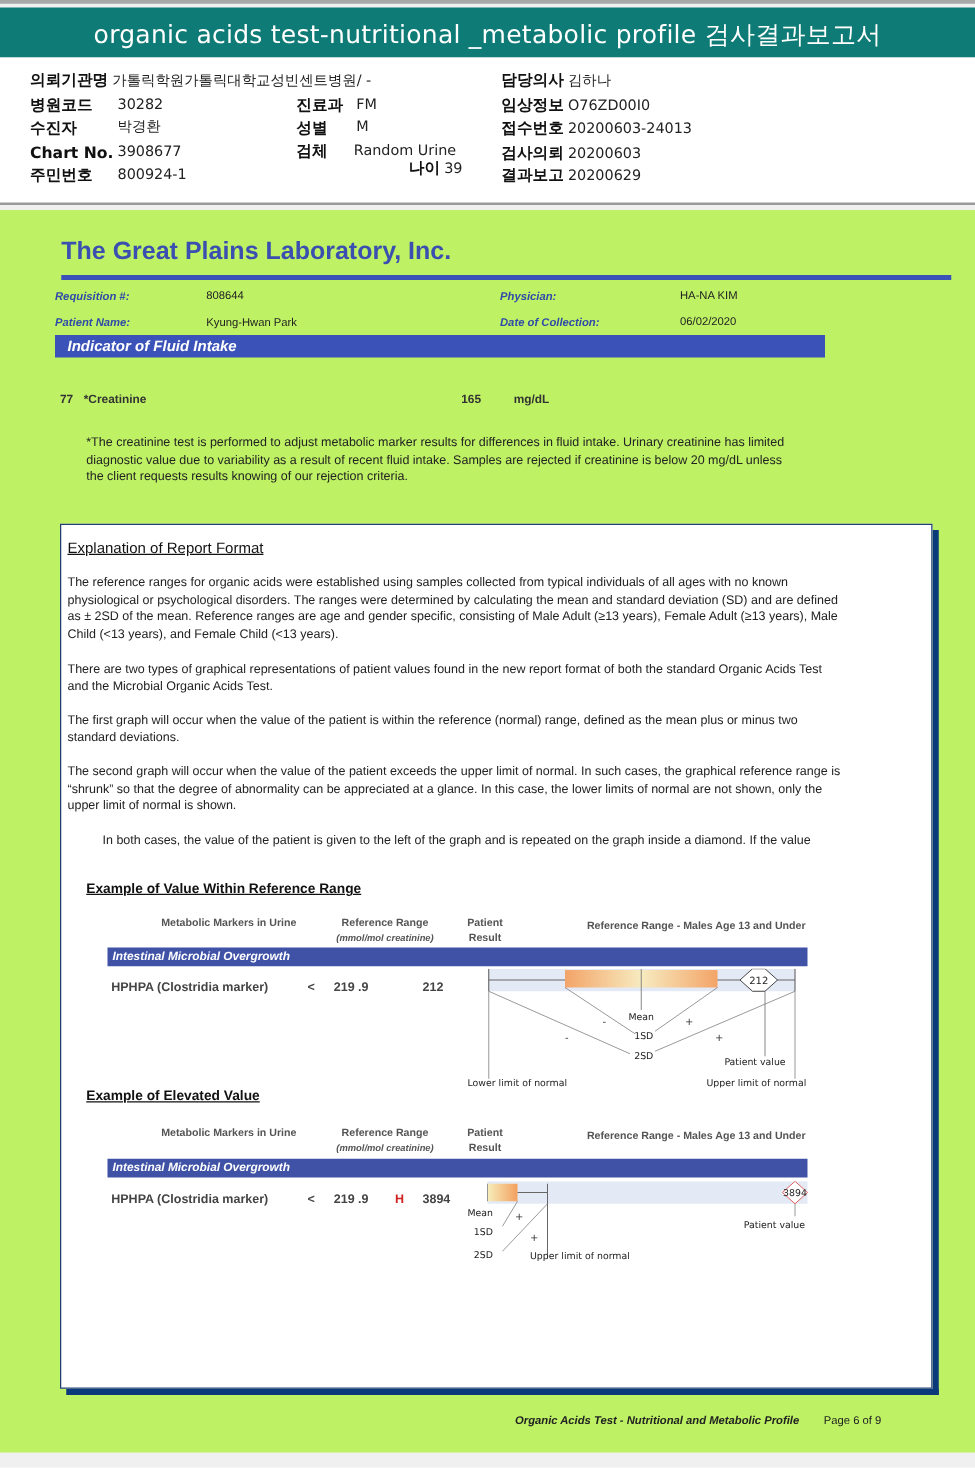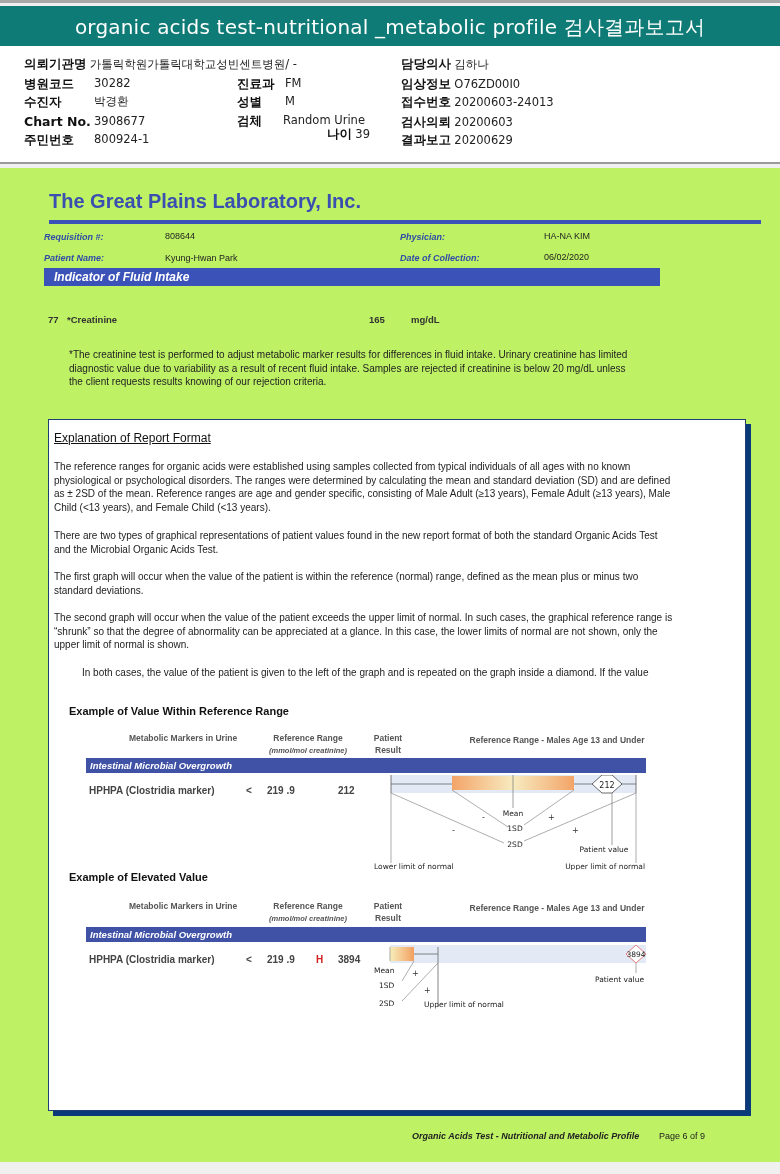--- a/index.html
+++ b/index.html
@@ -18,21 +18,21 @@
   .info.k { color: #2f4aa8; font-style: italic; font-weight: bold; }
   .info.v { color: #222; }
   .section-bar { position: absolute; left: 44px; top: 100px; width: 616px; height: 18px; background: #3b52b8; color: #fff; font-size: 12px; font-weight: bold; font-style: italic; line-height: 18px; padding-left: 10px; box-sizing: border-box; }
   .creat { position: absolute; top: 146px; font-size: 9.5px; font-weight: bold; color: #333; }
   .note { position: absolute; left: 69px; top: 180px; width: 570px; font-size: 10px; line-height: 13.5px; color: #222; }
   .box { position: absolute; left: 48px; top: 251px; width: 698px; height: 692px; border: 1px solid #1e3f72; box-sizing: border-box; background: #fff; }
   .box-shadow-r { position: absolute; left: 746px; top: 256px; width: 5px; height: 692px; background: #0b3a7a; }
   .box-shadow-b { position: absolute; left: 53px; top: 943px; width: 698px; height: 5px; background: #0b3a7a; }
   .box h3 { position: absolute; left: 5px; top: 11px; margin: 0; font-size: 12px; font-weight: normal; text-decoration: underline; color: #111; }
   .para { position: absolute; left: 5px; width: 620px; font-size: 10px; line-height: 13.5px; color: #222; }
-  .ex-title { position: absolute; left: 20px; font-size: 11px; font-weight: bold; color: #111; }
+  .ex-title { position: absolute; left: 20px; font-size: 11px; font-weight: bold; text-decoration: underline; color: #111; }
   .colh { position: absolute; font-size: 8.5px; font-weight: bold; color: #555; text-align: center; line-height: 12px; padding-left: 43px; }
   .colh i { font-weight: bold; font-size: 7.5px; }
   .cat-bar { position: absolute; left: 37px; width: 560px; height: 15px; background: #3f52a6; color: #fff; font-size: 9.5px; font-weight: bold; font-style: italic; line-height: 15px; padding-left: 4px; box-sizing: border-box; }
   .row-t { position: absolute; font-size: 10px; font-weight: bold; color: #444; }
   .row-t.h { color: #d02020; }
   svg text { font-family: "DejaVu Sans", sans-serif; }
   .footer { position: absolute; top: 963px; font-size: 9px; color: #222; white-space: nowrap; }
   .footer.t { left: 412px; font-weight: bold; font-style: italic; }
   .footer.p { left: 659px; }
 </style>

